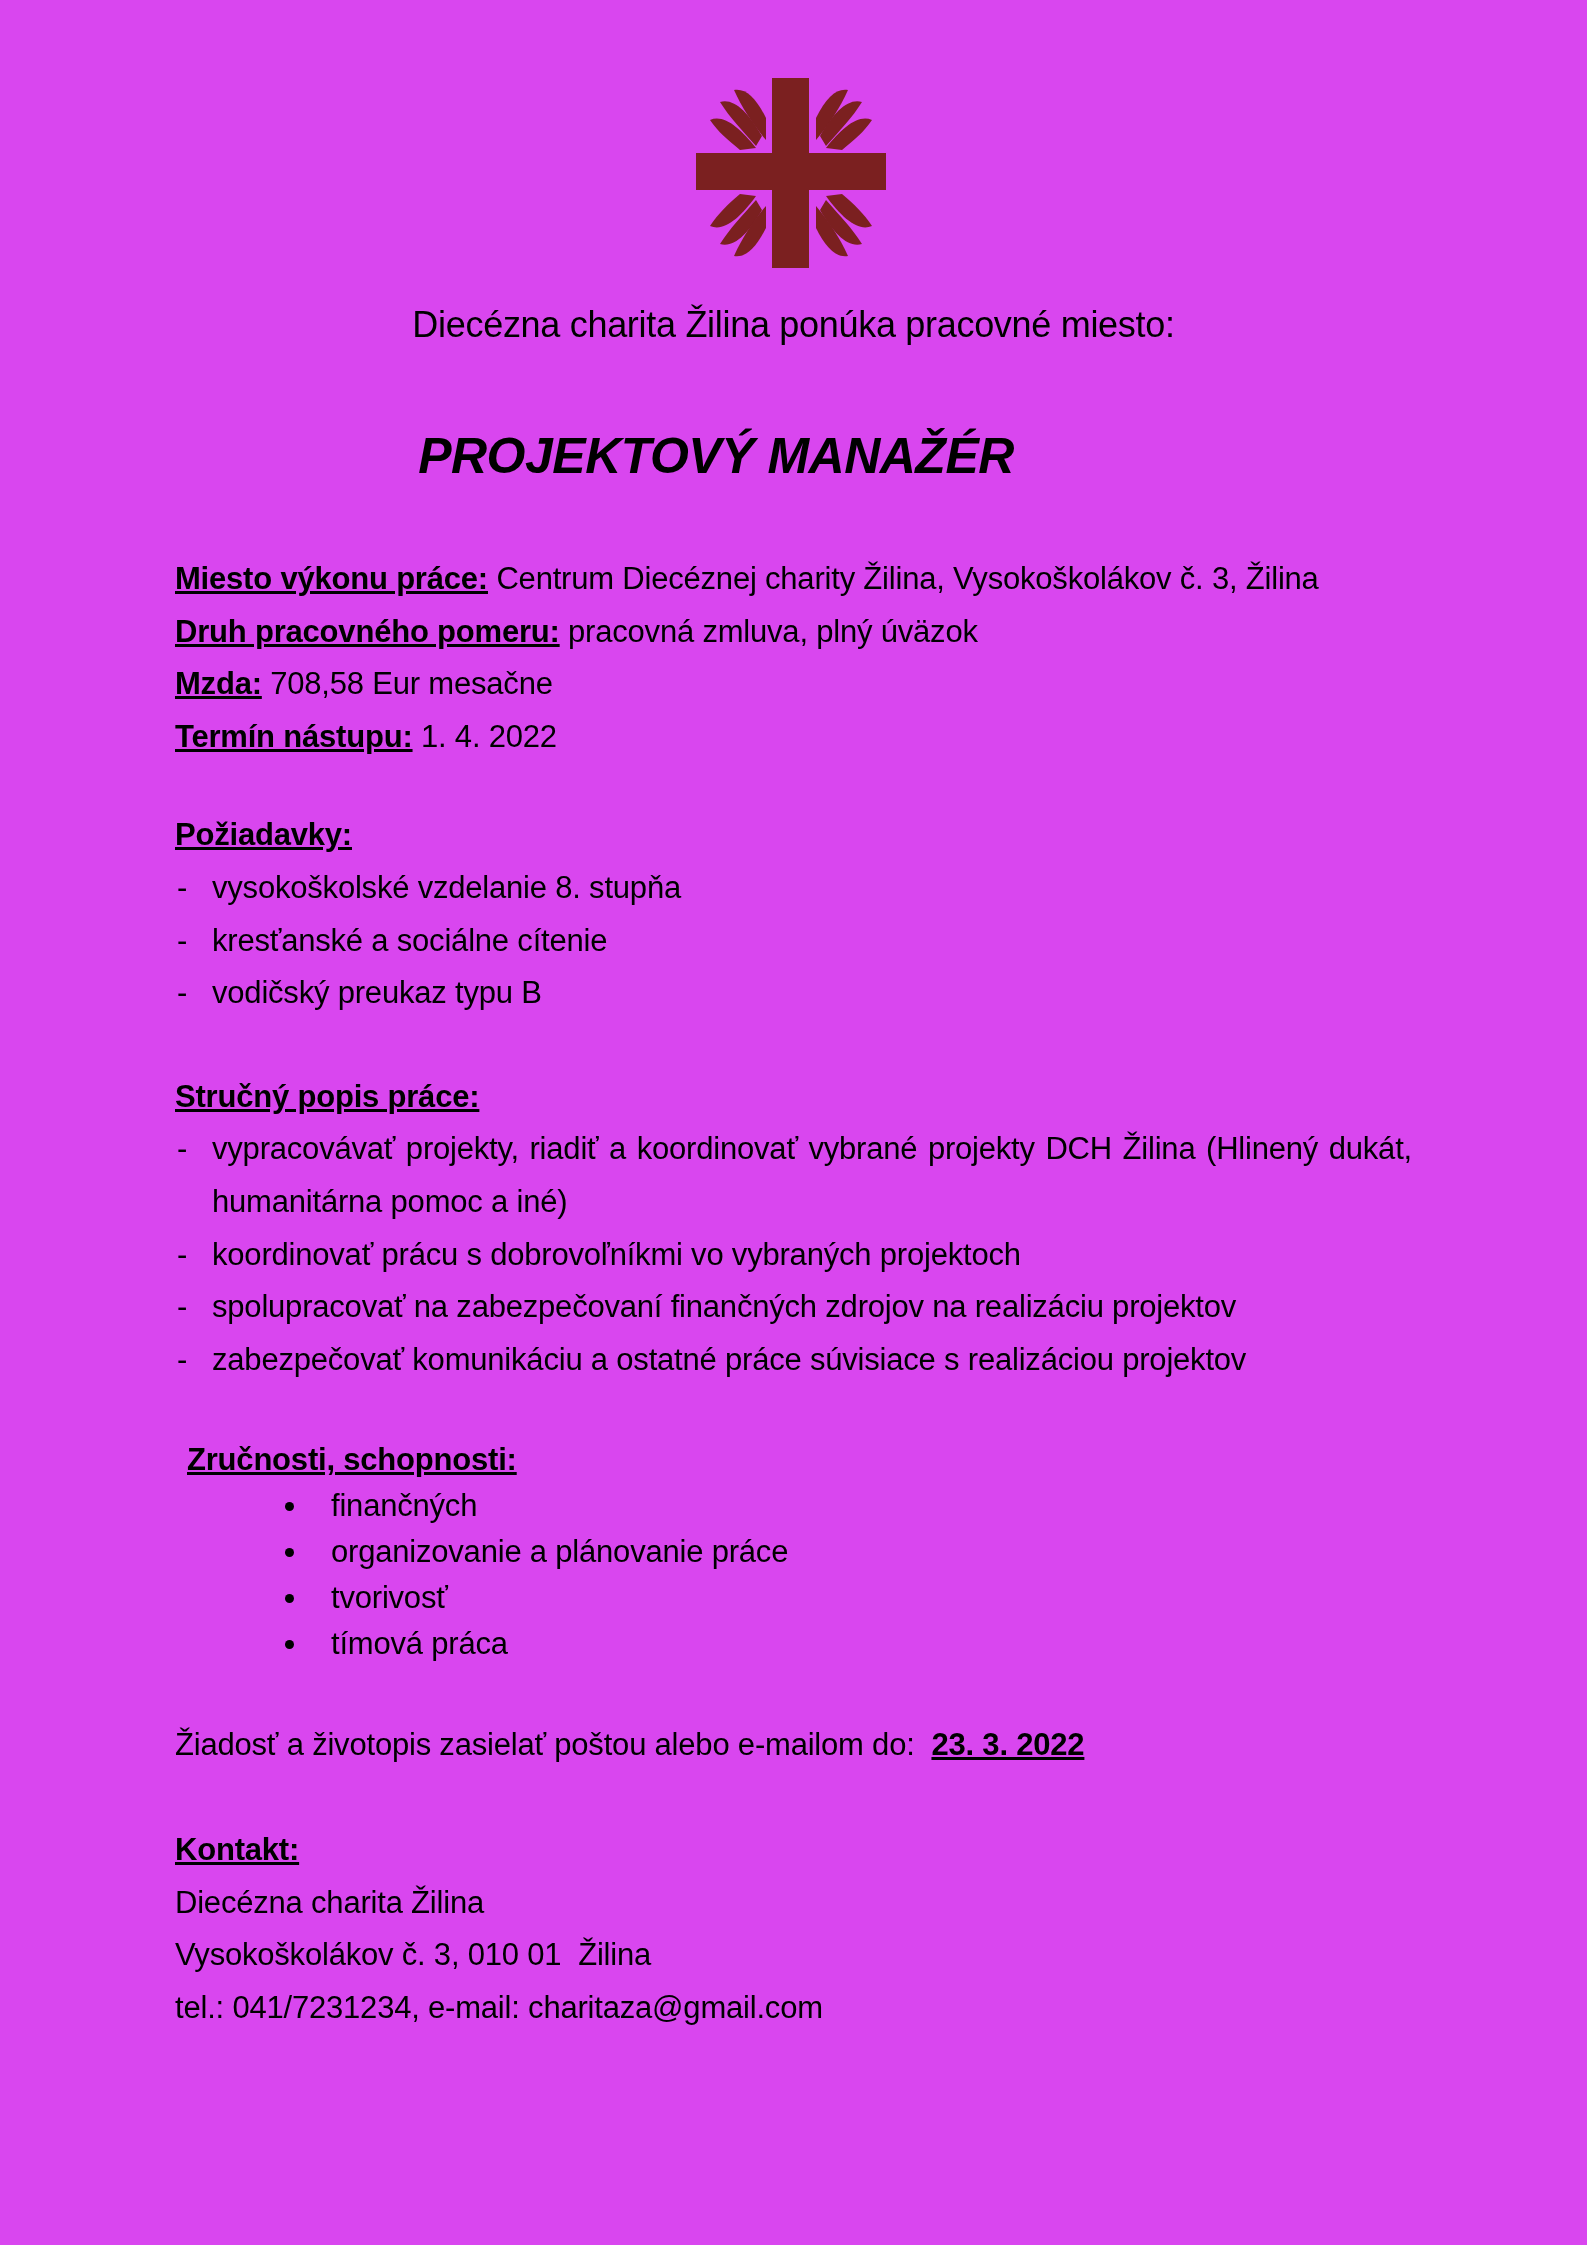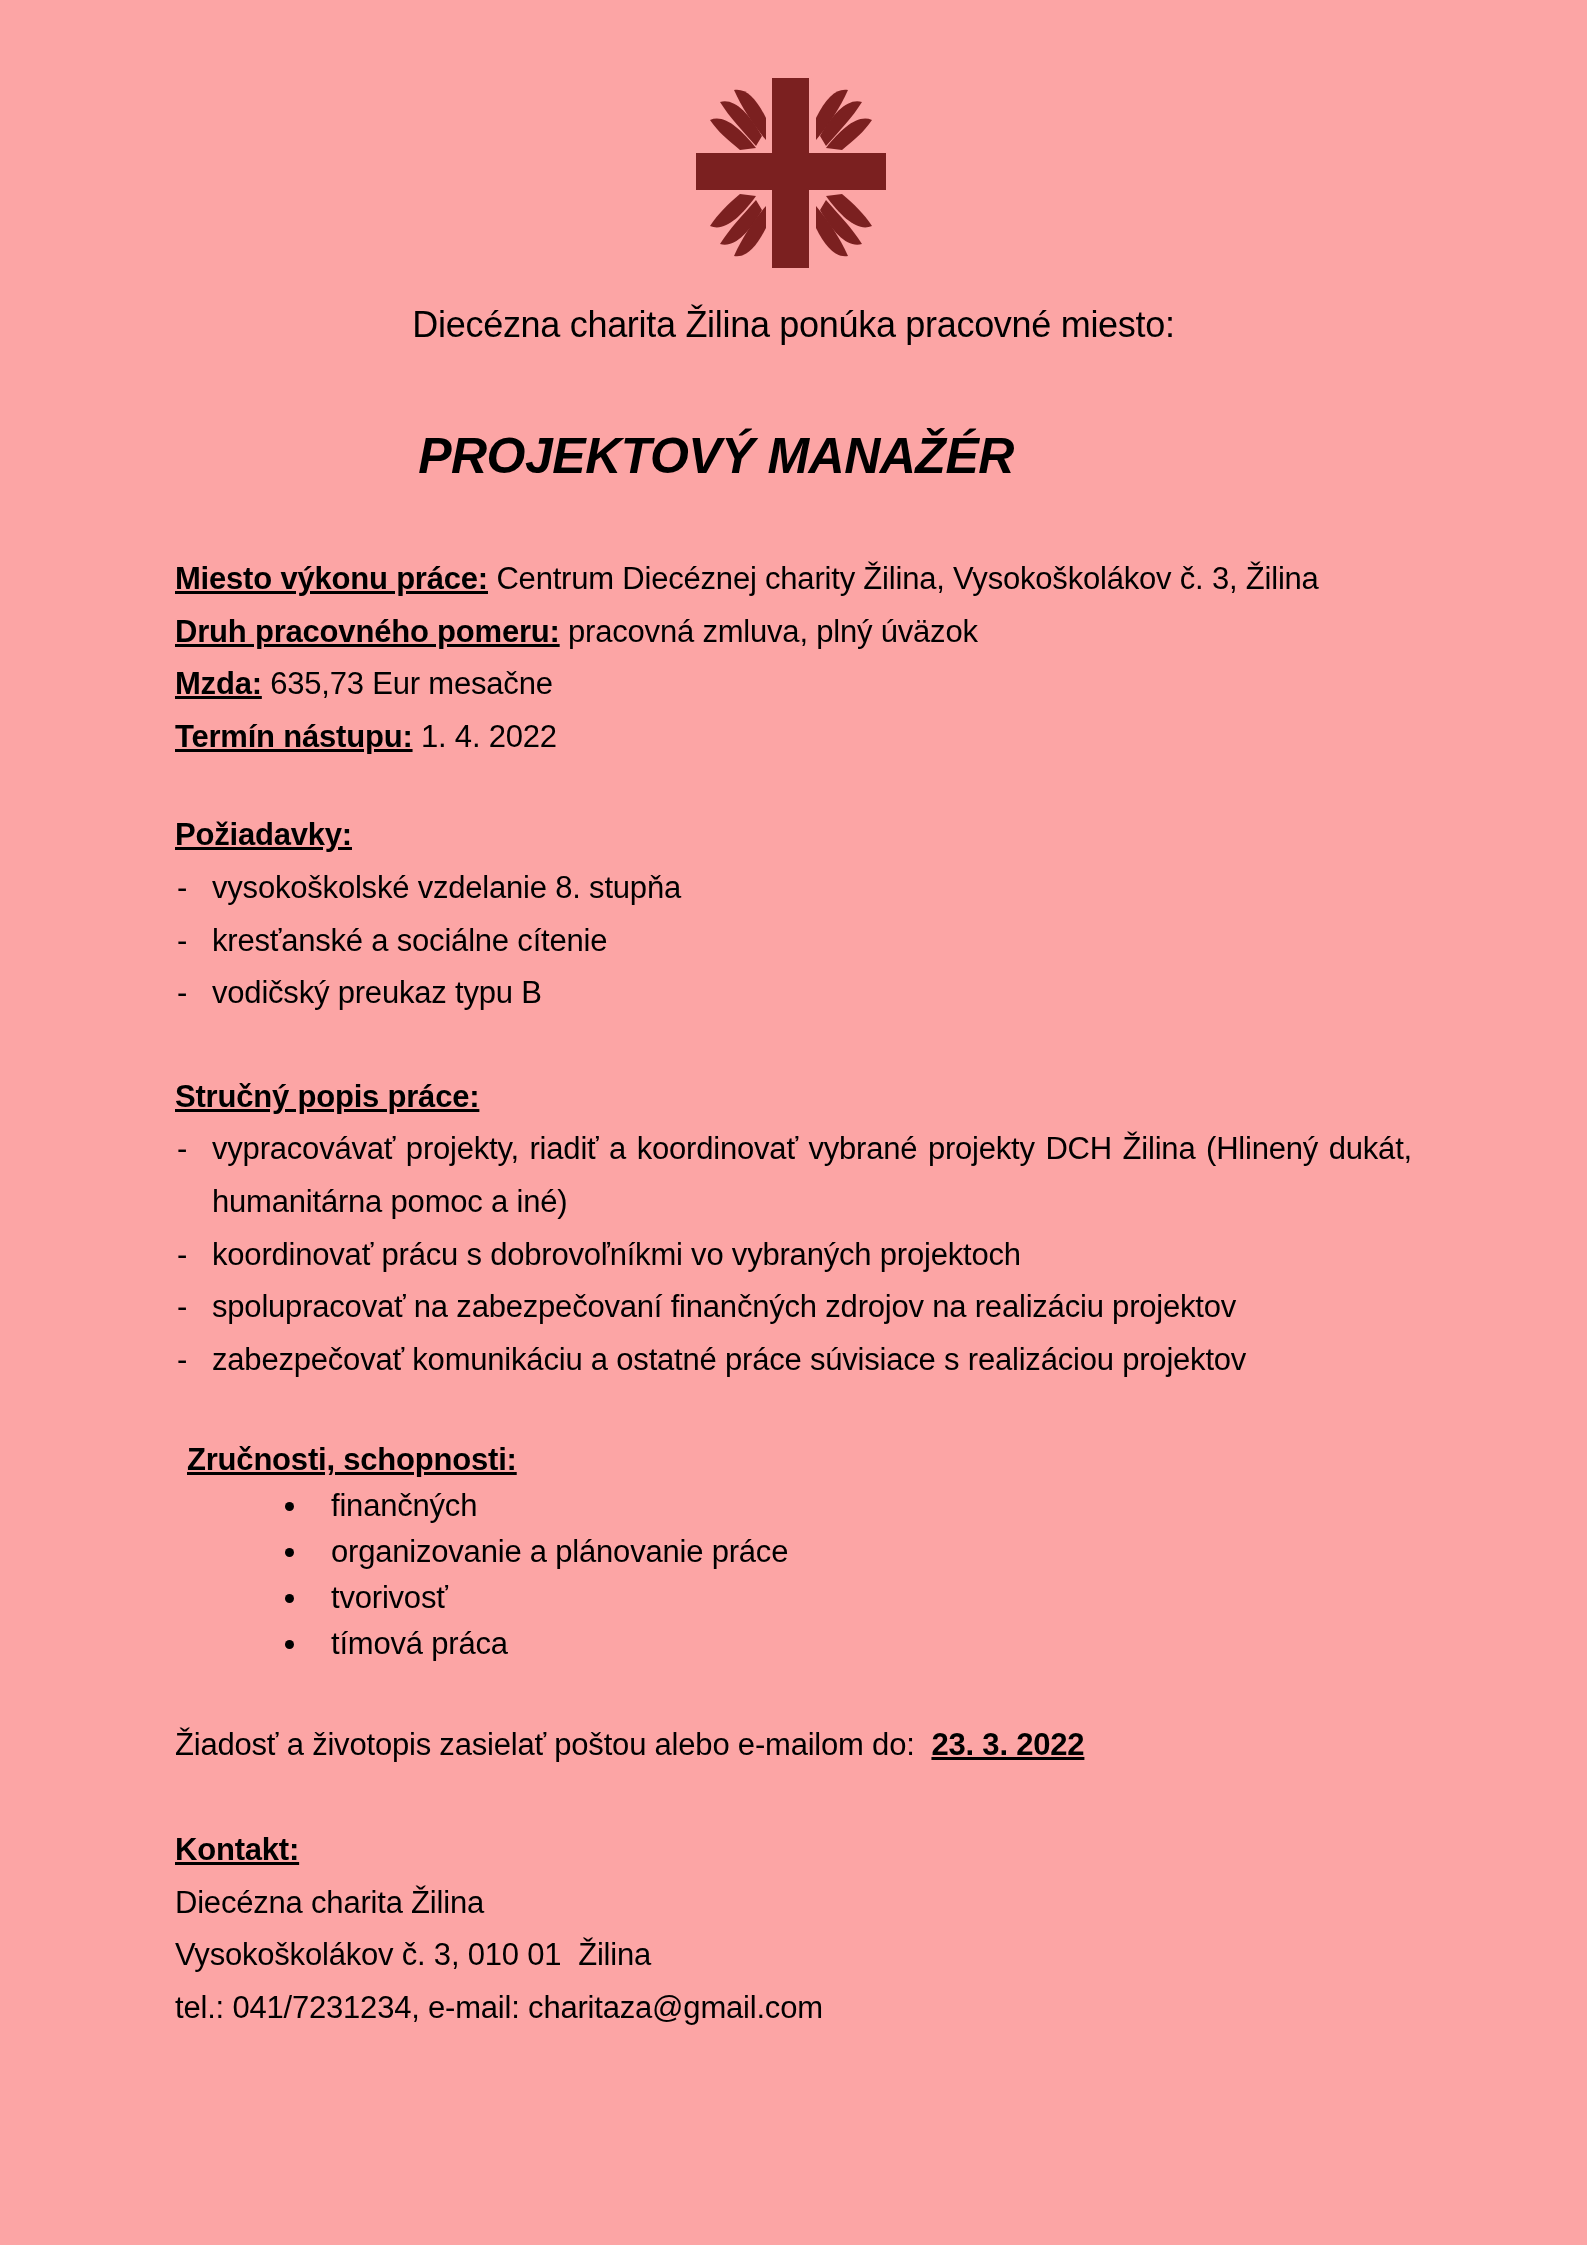--- a/index.html
+++ b/index.html
@@ -4,21 +4,21 @@
   <style>
     html, body { margin: 0; padding: 0; background: #ffffff; }
     body {
       width: 1587px;
       height: 2245px;
       position: relative;
       overflow: hidden;
       font-family: "Liberation Sans", "DejaVu Sans", sans-serif;
       color: #000;
     }
-    .page { position: absolute; left: 0; top: 0; width: 1587px; height: 2245px; background: #fca5a5; }
+    .page { position: absolute; left: 0; top: 0; width: 1587px; height: 2245px; background: #d946ef; }
 
     .logo { position: absolute; left: 696px; top: 78px; width: 190px; height: 190px; }
 
     .subtitle {
       position: absolute; left: 0; width: 1587px; top: 300px;
       text-align: center; font-size: 36px; line-height: 50px; letter-spacing: -0.3px;
     }
     .title {
       position: absolute; left: 0; width: 1432px; top: 424px;
       text-align: center; font-size: 50px; line-height: 64px;
@@ -86,21 +86,21 @@
     <p class="justify">
       <b>Miesto výkonu práce:</b>
       <span>Centrum Diecéznej charity Žilina, Vysokoškolákov č. 3, Žilina</span>
     </p>
     <p>
       <b>Druh pracovného pomeru:</b>
       <span>pracovná zmluva, plný úväzok</span>
     </p>
     <p>
       <b>Mzda:</b>
-      <span>635,73 Eur mesačne</span>
+      <span>708,58 Eur mesačne</span>
     </p>
     <p>
       <b>Termín nástupu:</b>
       <span>1. 4. 2022</span>
     </p>
 
     <div class="gap"></div>
 
     <p class="b">Požiadavky:</p>
     <ul class="dash-list">

